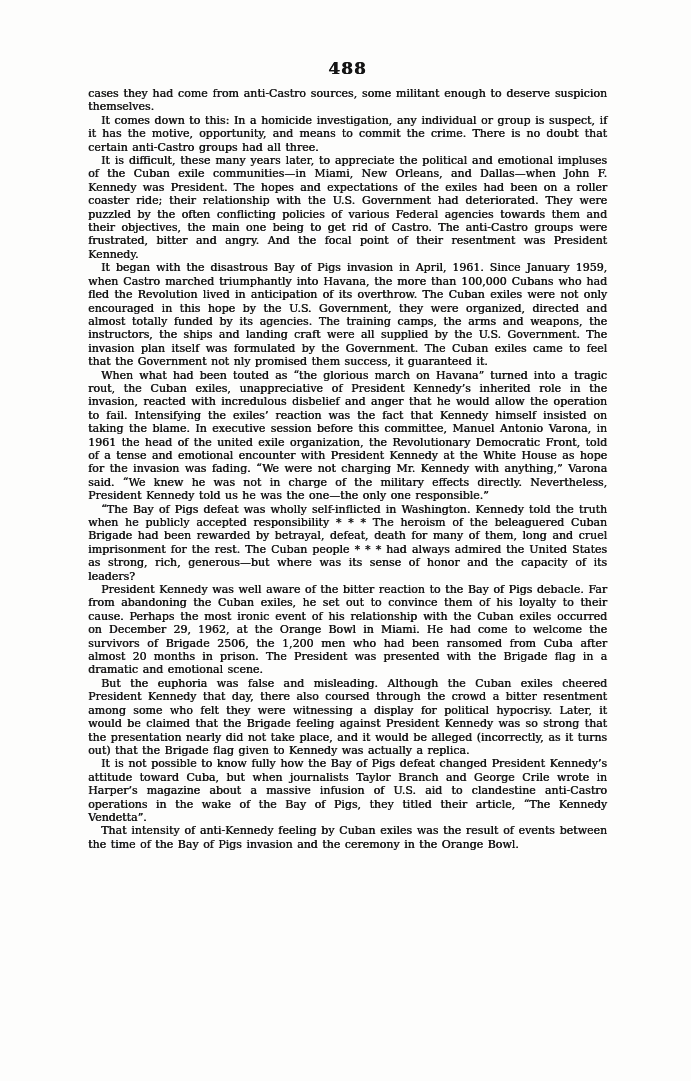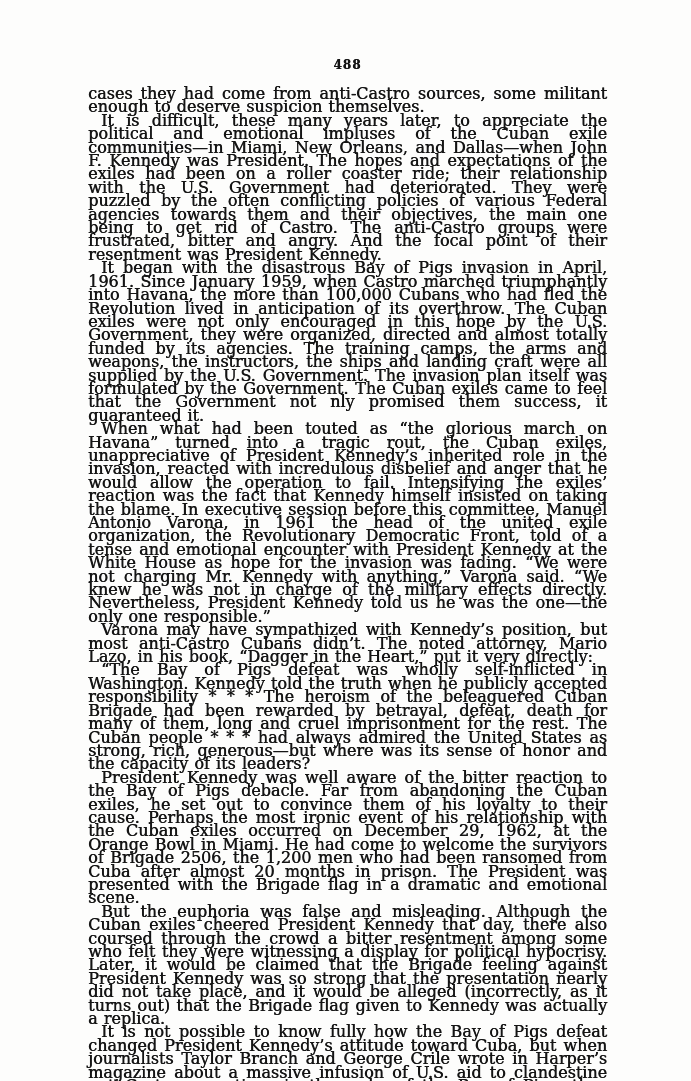--- a/index.html
+++ b/index.html
@@ -15,53 +15,53 @@
     overflow: hidden;
     font-family: "DejaVu Serif", "Liberation Serif", serif;
     color: #151515;
   }
   .page-number {
     position: absolute;
     top: 58px;
     left: 88px;
     width: 519px;
     text-align: center;
-    font-size: 12px;
+    font-size: 17px;
     font-weight: 700;
     letter-spacing: 1px;
     text-shadow: 0.3px 0 0 currentColor;
   }
   .page-body {
     position: absolute;
     top: 87px;
     left: 88px;
     width: 519px;
   }
   .page-body p {
     margin: 0;
-    font-size: 16px;
+    font-size: 11px;
     line-height: 13.4px;
     text-align: justify;
     text-shadow: 0.45px 0 0 currentColor;
     word-spacing: 1px;
   }
   .page-body p.indent {
     text-indent: 13px;
   }
 </style>
 </head>
 <body>
 
 <div class="page">
   <div class="page-number">488</div>
   <div class="page-body" id="page-body">
       <p class="">cases they had come from anti-Castro sources, some militant enough to deserve suspicion themselves.</p>
+      <p class="indent">It comes down to this: In a homicide investigation, any individual or group is suspect, if it has the motive, opportunity, and means to commit the crime. There is no doubt that certain anti-Castro groups had all three.</p>
       <p class="indent">It is difficult, these many years later, to appreciate the political and emotional impluses of the Cuban exile communities—in Miami, New Orleans, and Dallas—when John F. Kennedy was President. The hopes and expectations of the exiles had been on a roller coaster ride; their relationship with the U.S. Government had deteriorated. They were puzzled by the often conflicting policies of various Federal agencies towards them and their objectives, the main one being to get rid of Castro. The anti-Castro groups were frustrated, bitter and angry. And the focal point of their resentment was President Kennedy.</p>
       <p class="indent">It began with the disastrous Bay of Pigs invasion in April, 1961. Since January 1959, when Castro marched triumphantly into Havana, the more than 100,000 Cubans who had fled the Revolution lived in anticipation of its overthrow. The Cuban exiles were not only encouraged in this hope by the U.S. Government, they were organized, directed and almost totally funded by its agencies. The training camps, the arms and weapons, the instructors, the ships and landing craft were all supplied by the U.S. Government. The invasion plan itself was formulated by the Government. The Cuban exiles came to feel that the Government not nly promised them success, it guaranteed it.</p>
       <p class="indent">When what had been touted as “the glorious march on Havana” turned into a tragic rout, the Cuban exiles, unappreciative of President Kennedy’s inherited role in the invasion, reacted with incredulous disbelief and anger that he would allow the operation to fail. Intensifying the exiles’ reaction was the fact that Kennedy himself insisted on taking the blame. In executive session before this committee, Manuel Antonio Varona, in 1961 the head of the united exile organization, the Revolutionary Democratic Front, told of a tense and emotional encounter with President Kennedy at the White House as hope for the invasion was fading. “We were not charging Mr. Kennedy with anything,” Varona said. “We knew he was not in charge of the military effects directly. Nevertheless, President Kennedy told us he was the one—the only one responsible.”</p>
-      <p class="indent">Varona may have sympathized with Kennedy’s position, but most anti-Castro Cubans didn’t. The noted attorney, Mario Lazo, in his book, “Dagger in the Heart,” put it very directly:</p>
       <p class="indent">“The Bay of Pigs defeat was wholly self-inflicted in Washington. Kennedy told the truth when he publicly accepted responsibility * * * The heroism of the beleaguered Cuban Brigade had been rewarded by betrayal, defeat, death for many of them, long and cruel imprisonment for the rest. The Cuban people * * * had always admired the United States as strong, rich, generous—but where was its sense of honor and the capacity of its leaders?</p>
       <p class="indent">President Kennedy was well aware of the bitter reaction to the Bay of Pigs debacle. Far from abandoning the Cuban exiles, he set out to convince them of his loyalty to their cause. Perhaps the most ironic event of his relationship with the Cuban exiles occurred on December 29, 1962, at the Orange Bowl in Miami. He had come to welcome the survivors of Brigade 2506, the 1,200 men who had been ransomed from Cuba after almost 20 months in prison. The President was presented with the Brigade flag in a dramatic and emotional scene.</p>
       <p class="indent">But the euphoria was false and misleading. Although the Cuban exiles cheered President Kennedy that day, there also coursed through the crowd a bitter resentment among some who felt they were witnessing a display for political hypocrisy. Later, it would be claimed that the Brigade feeling against President Kennedy was so strong that the presentation nearly did not take place, and it would be alleged (incorrectly, as it turns out) that the Brigade flag given to Kennedy was actually a replica.</p>
       <p class="indent">It is not possible to know fully how the Bay of Pigs defeat changed President Kennedy’s attitude toward Cuba, but when journalists Taylor Branch and George Crile wrote in Harper’s magazine about a massive infusion of U.S. aid to clandestine anti-Castro operations in the wake of the Bay of Pigs, they titled their article, “The Kennedy Vendetta”.</p>
       <p class="indent">That intensity of anti-Kennedy feeling by Cuban exiles was the result of events between the time of the Bay of Pigs invasion and the ceremony in the Orange Bowl.</p>
     </div>
 </div>
 
 </body></html>

